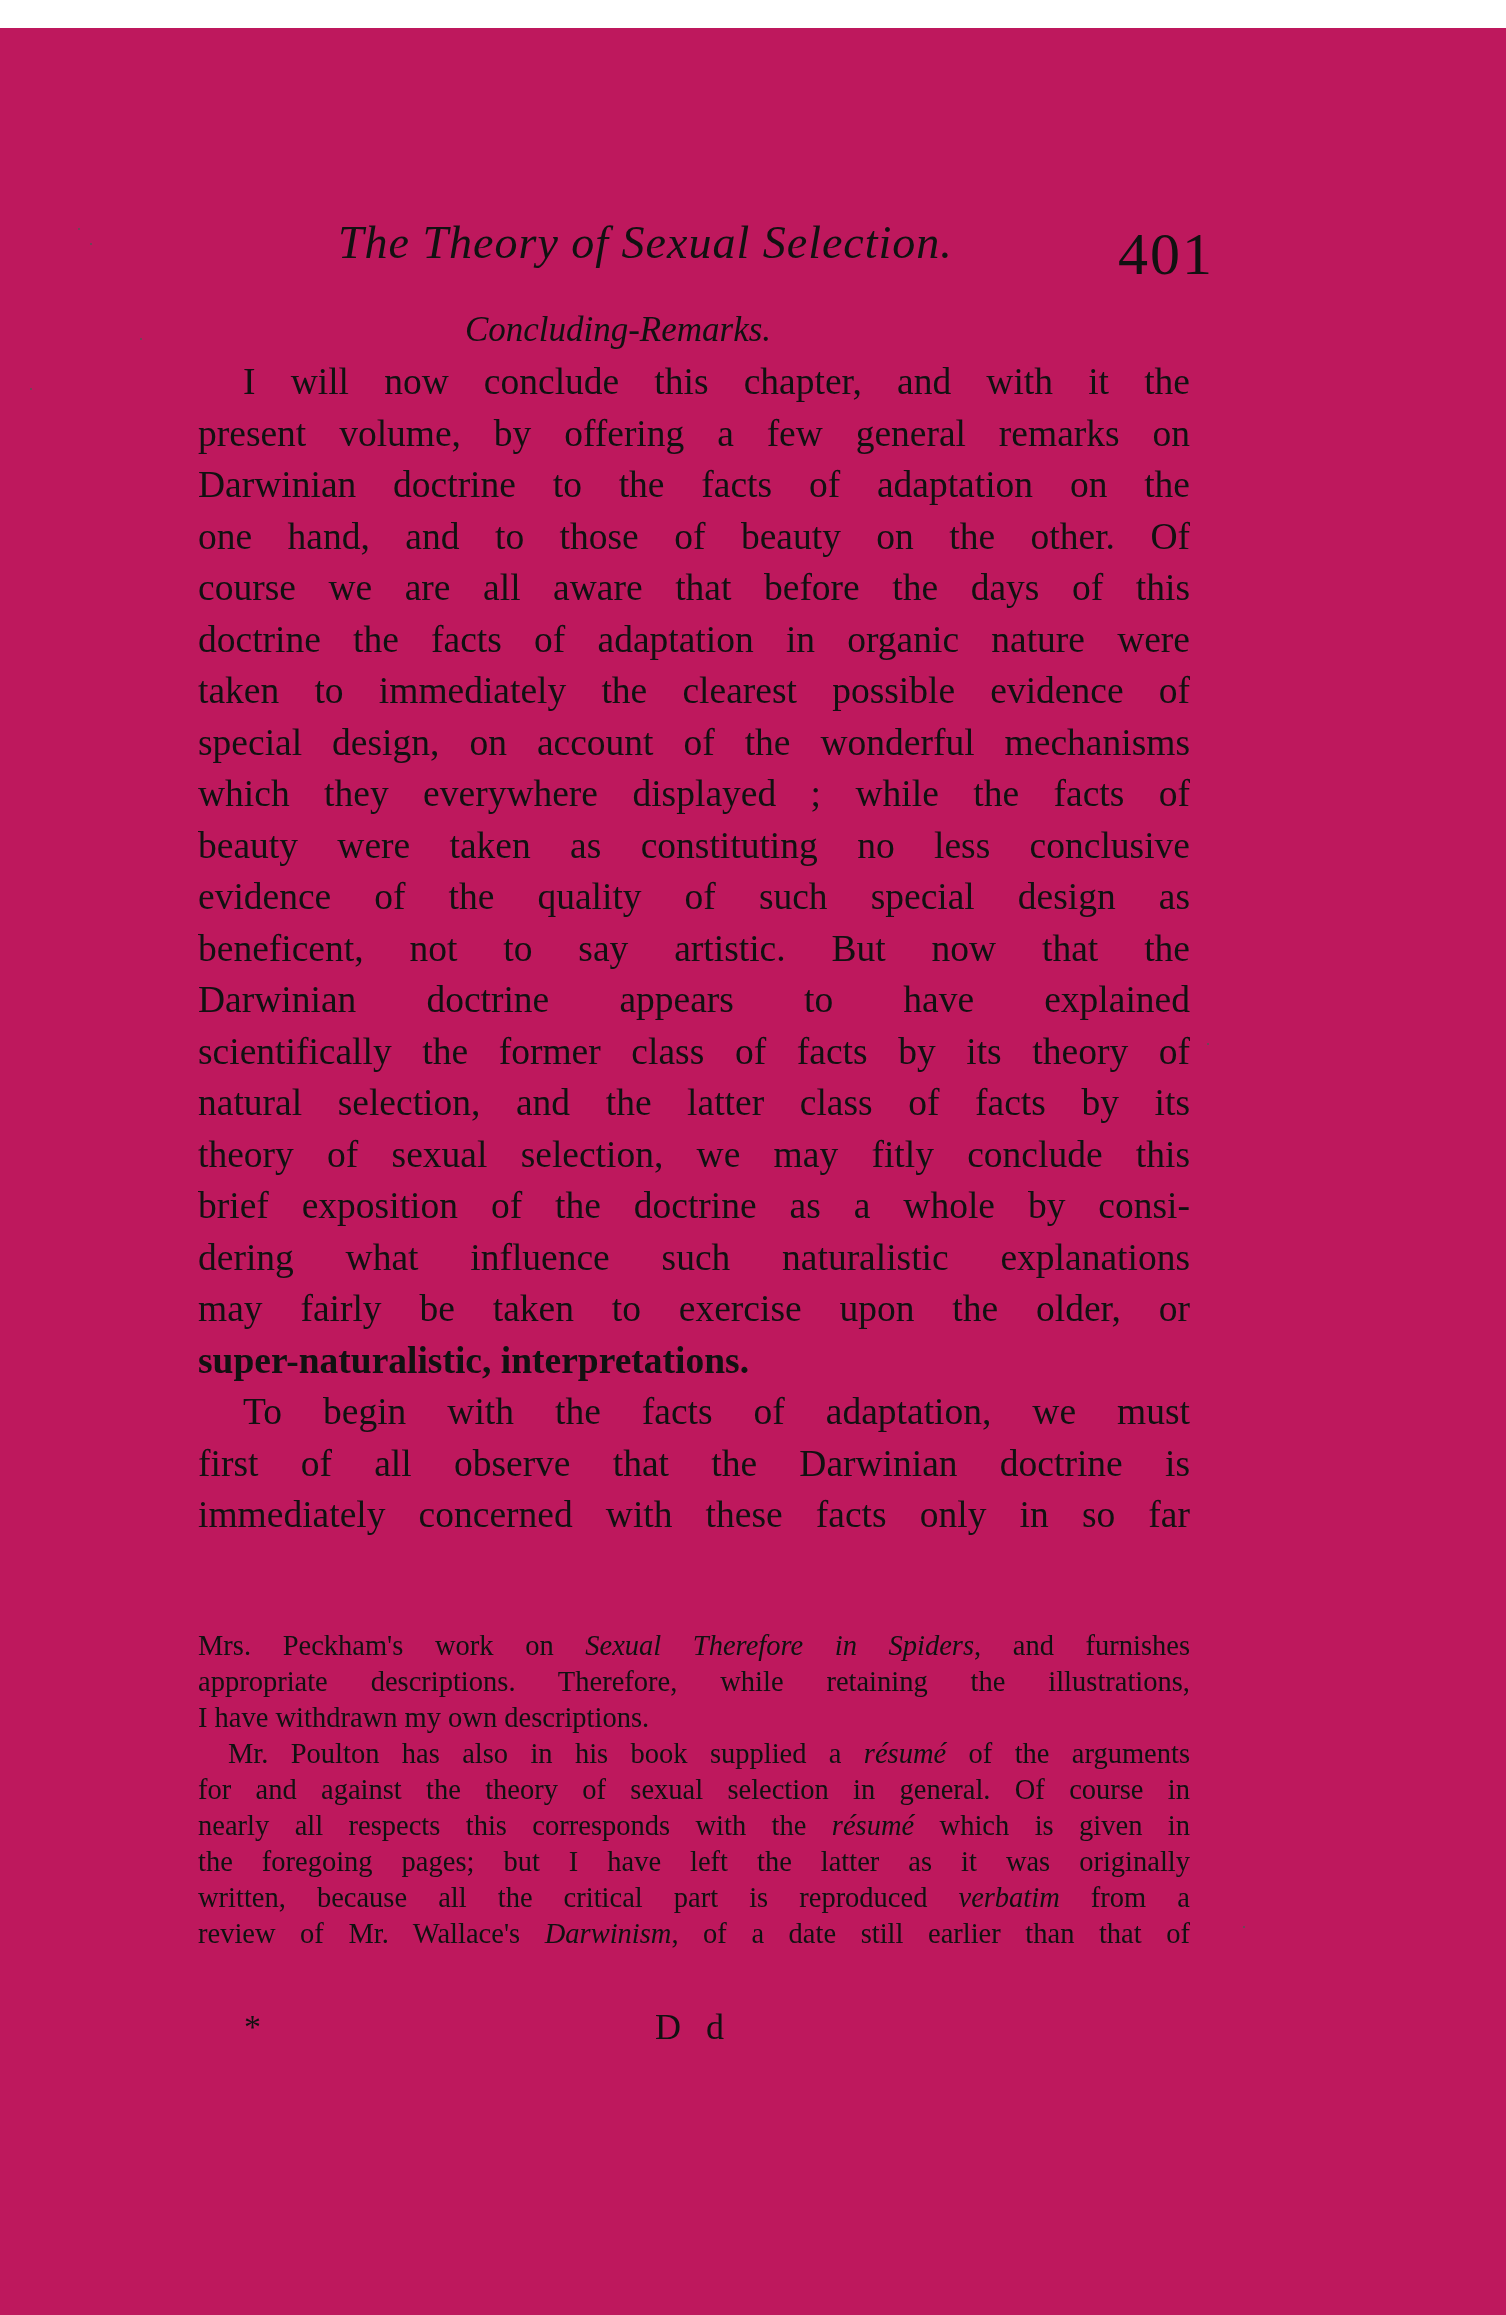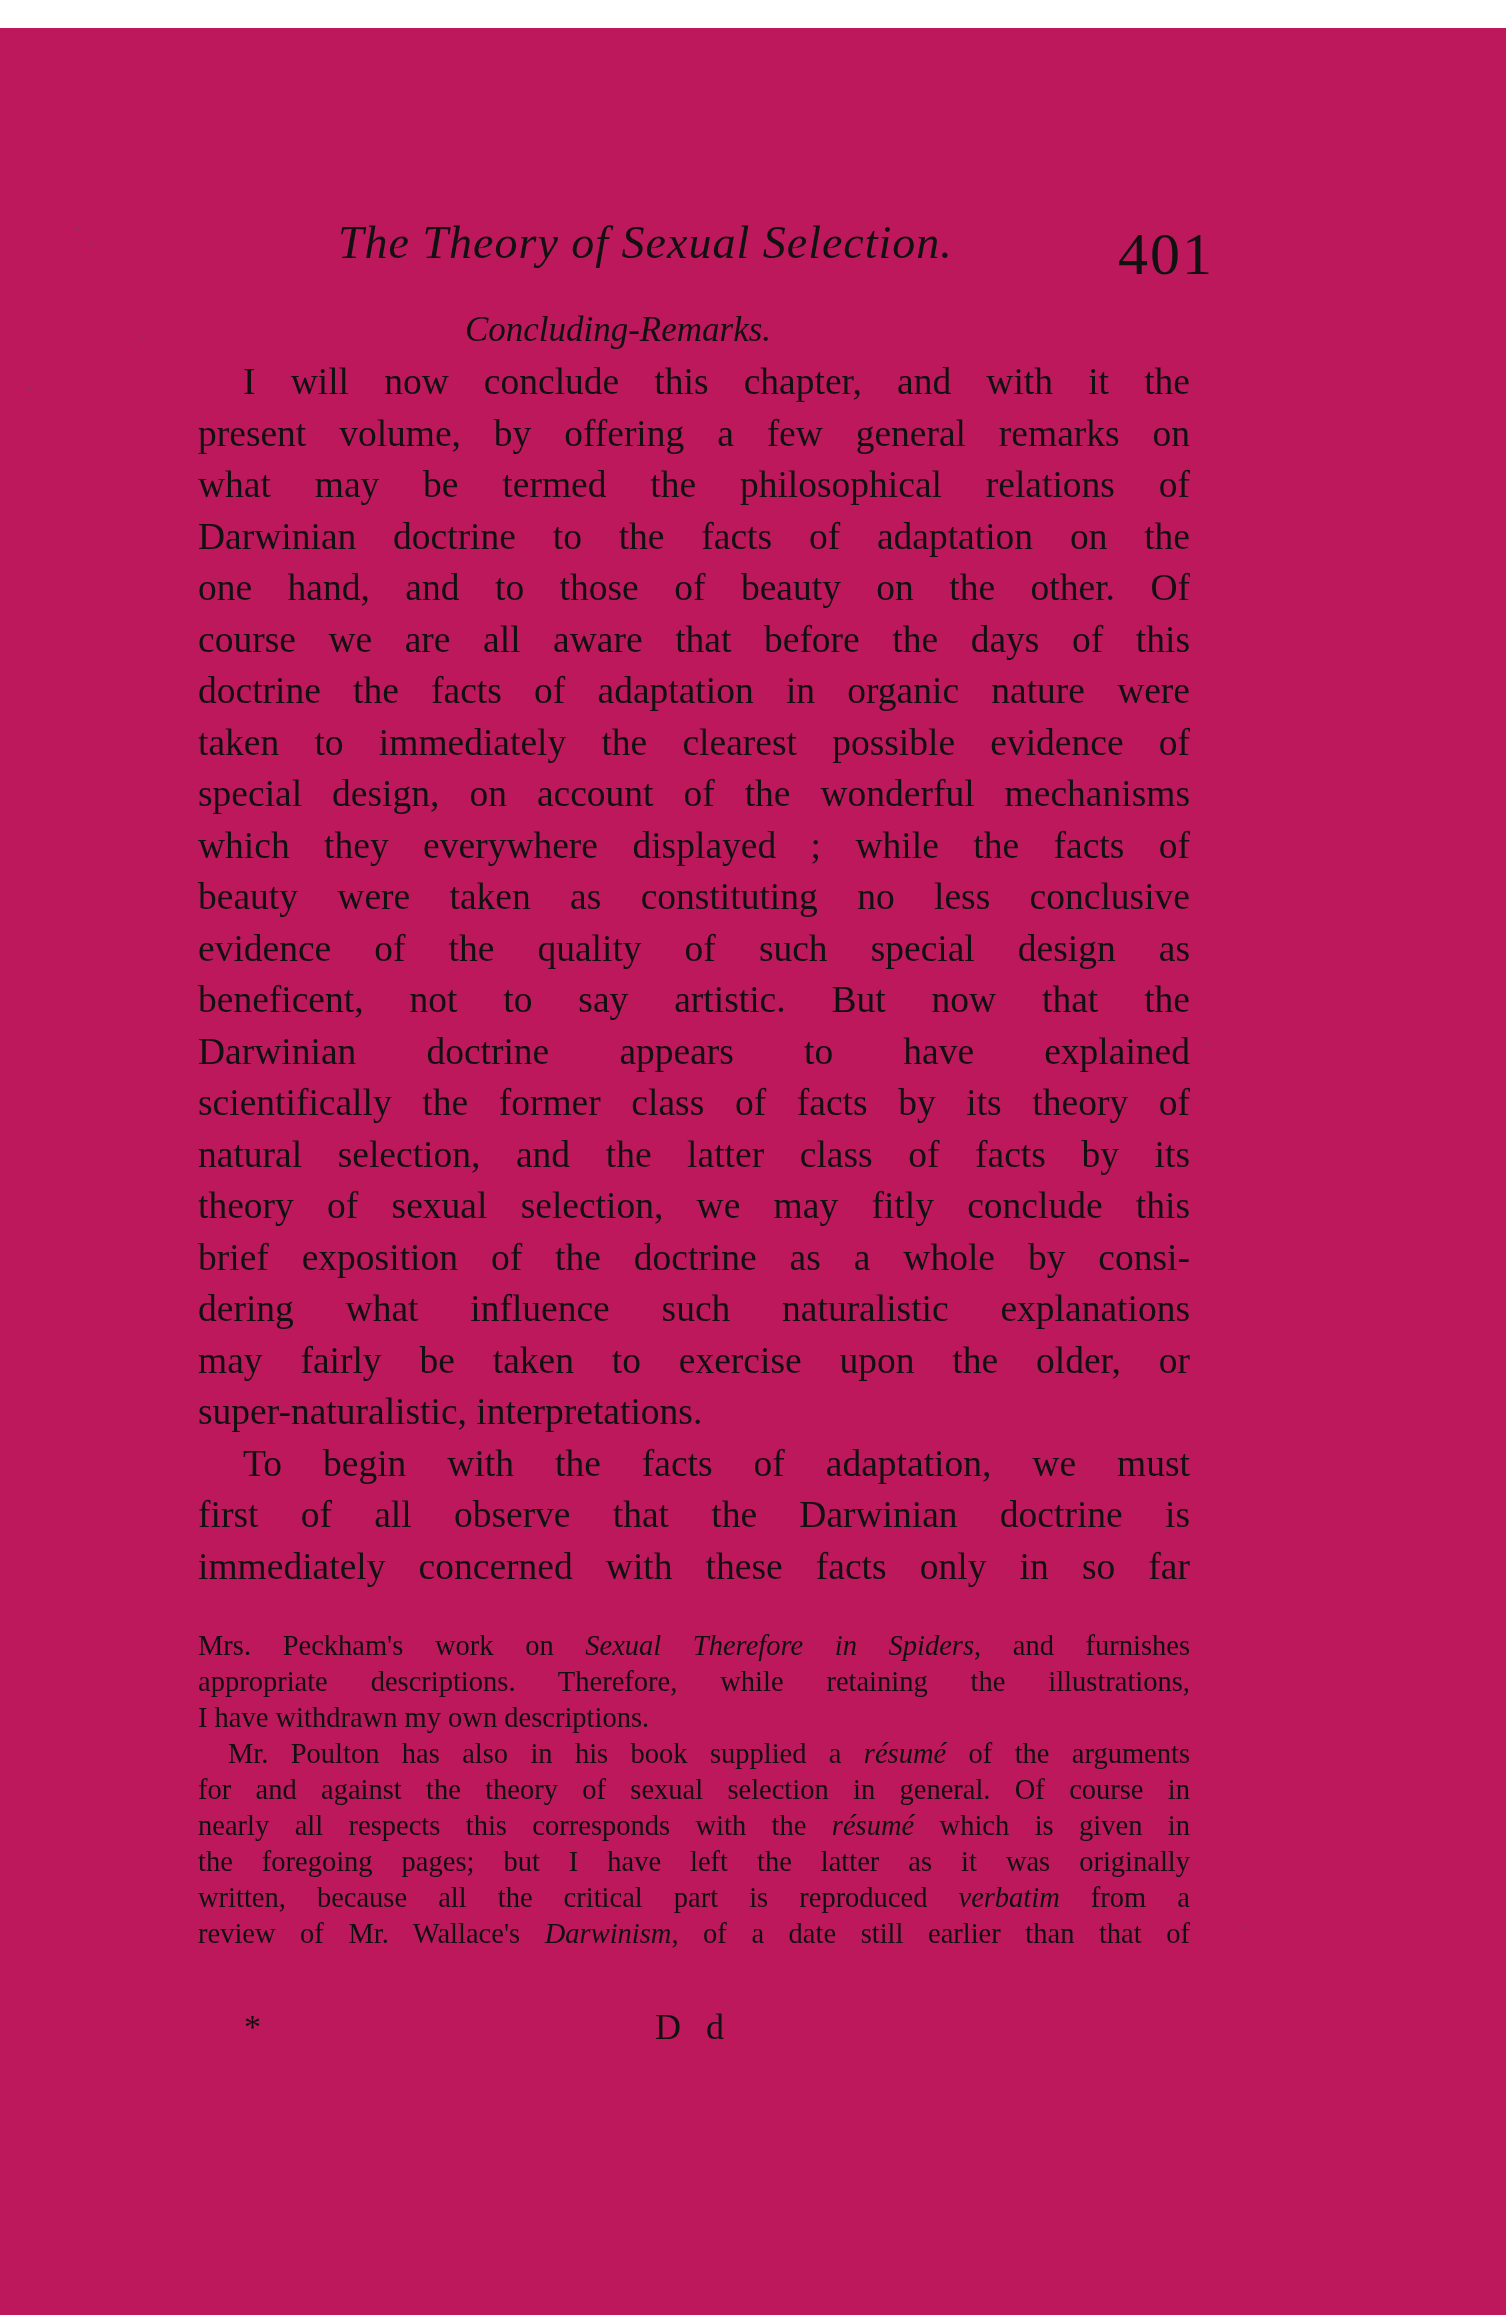--- a/index.html
+++ b/index.html
@@ -4,21 +4,21 @@
 <style>
   html, body { margin:0; padding:0; background:#ffffff; }
   body { width:1506px; height:2315px; position:relative; overflow:hidden; color:#111; font-family:"Liberation Serif","DejaVu Serif",serif; }
   .page { position:absolute; left:0; top:0; width:1506px; height:2315px; background:#be185d;margin-top:28px; }
   .running-head { position:absolute; left:338px; top:188px; width:860px; height:60px; }
   .running-title { position:absolute; left:0; top:0; font-style:italic; font-size:46px; letter-spacing:1px; white-space:nowrap; }
   .page-number { position:absolute; left:780px; top:4px; font-size:60px; letter-spacing:2px; }
   .section-heading { position:absolute; left:0; width:1236px; top:282px; text-align:center; font-style:italic; font-size:35px; box-sizing:border-box; }
   .body-text { position:absolute; left:198px; top:328px; width:992px; font-size:37.5px; line-height:51.5px; }
   .body-text .line { display:block; text-align:justify; text-align-last:justify; white-space:nowrap; height:51.5px; overflow:visible; }
-  .body-text .line.last { text-align-last:left; }
+  .body-text .line.last { text-align-last:left;font-weight:bold; }
   .body-text .line.indent { padding-left:45px; }
   .para2 { margin-top:0; }
   .footnotes { position:absolute; left:198px; top:1600px; width:992px; font-size:28.5px; line-height:36px; }
   .footnotes .line { display:block; text-align:justify; text-align-last:justify; white-space:nowrap; height:36px; }
   .footnotes .line.last { text-align-last:left; }
   .footnotes .line.indent { padding-left:30px; }
   .signature-mark { position:absolute; left:244px; top:1980px; font-size:34px; }
   .signature { position:absolute; left:655px; top:1978px; font-size:36px; letter-spacing:8px; }
   i { font-style:italic; }
   .speck { position:absolute; width:2px; height:2px; background:#555; border-radius:1px; }
@@ -32,21 +32,20 @@
     <span class="running-title">The Theory of Sexual Selection.</span>
     <span class="page-number">401</span>
   </div>
 
   <div class="section-heading">Concluding-Remarks.</div>
 
   <div class="body-text">
     <div>
       <span class="line indent">I will now conclude this chapter, and with it the</span>
       <span class="line">present volume, by offering a few general remarks on</span>
-      <span class="line">what may be termed the philosophical relations of</span>
       <span class="line">Darwinian doctrine to the facts of adaptation on the</span>
       <span class="line">one hand, and to those of beauty on the other. Of</span>
       <span class="line">course we are all aware that before the days of this</span>
       <span class="line">doctrine the facts of adaptation in organic nature were</span>
       <span class="line">taken to immediately the clearest possible evidence of</span>
       <span class="line">special design, on account of the wonderful mechanisms</span>
       <span class="line">which they everywhere displayed ; while the facts of</span>
       <span class="line">beauty were taken as constituting no less conclusive</span>
       <span class="line">evidence of the quality of such special design as</span>
       <span class="line">beneficent, not to say artistic. But now that the</span>

